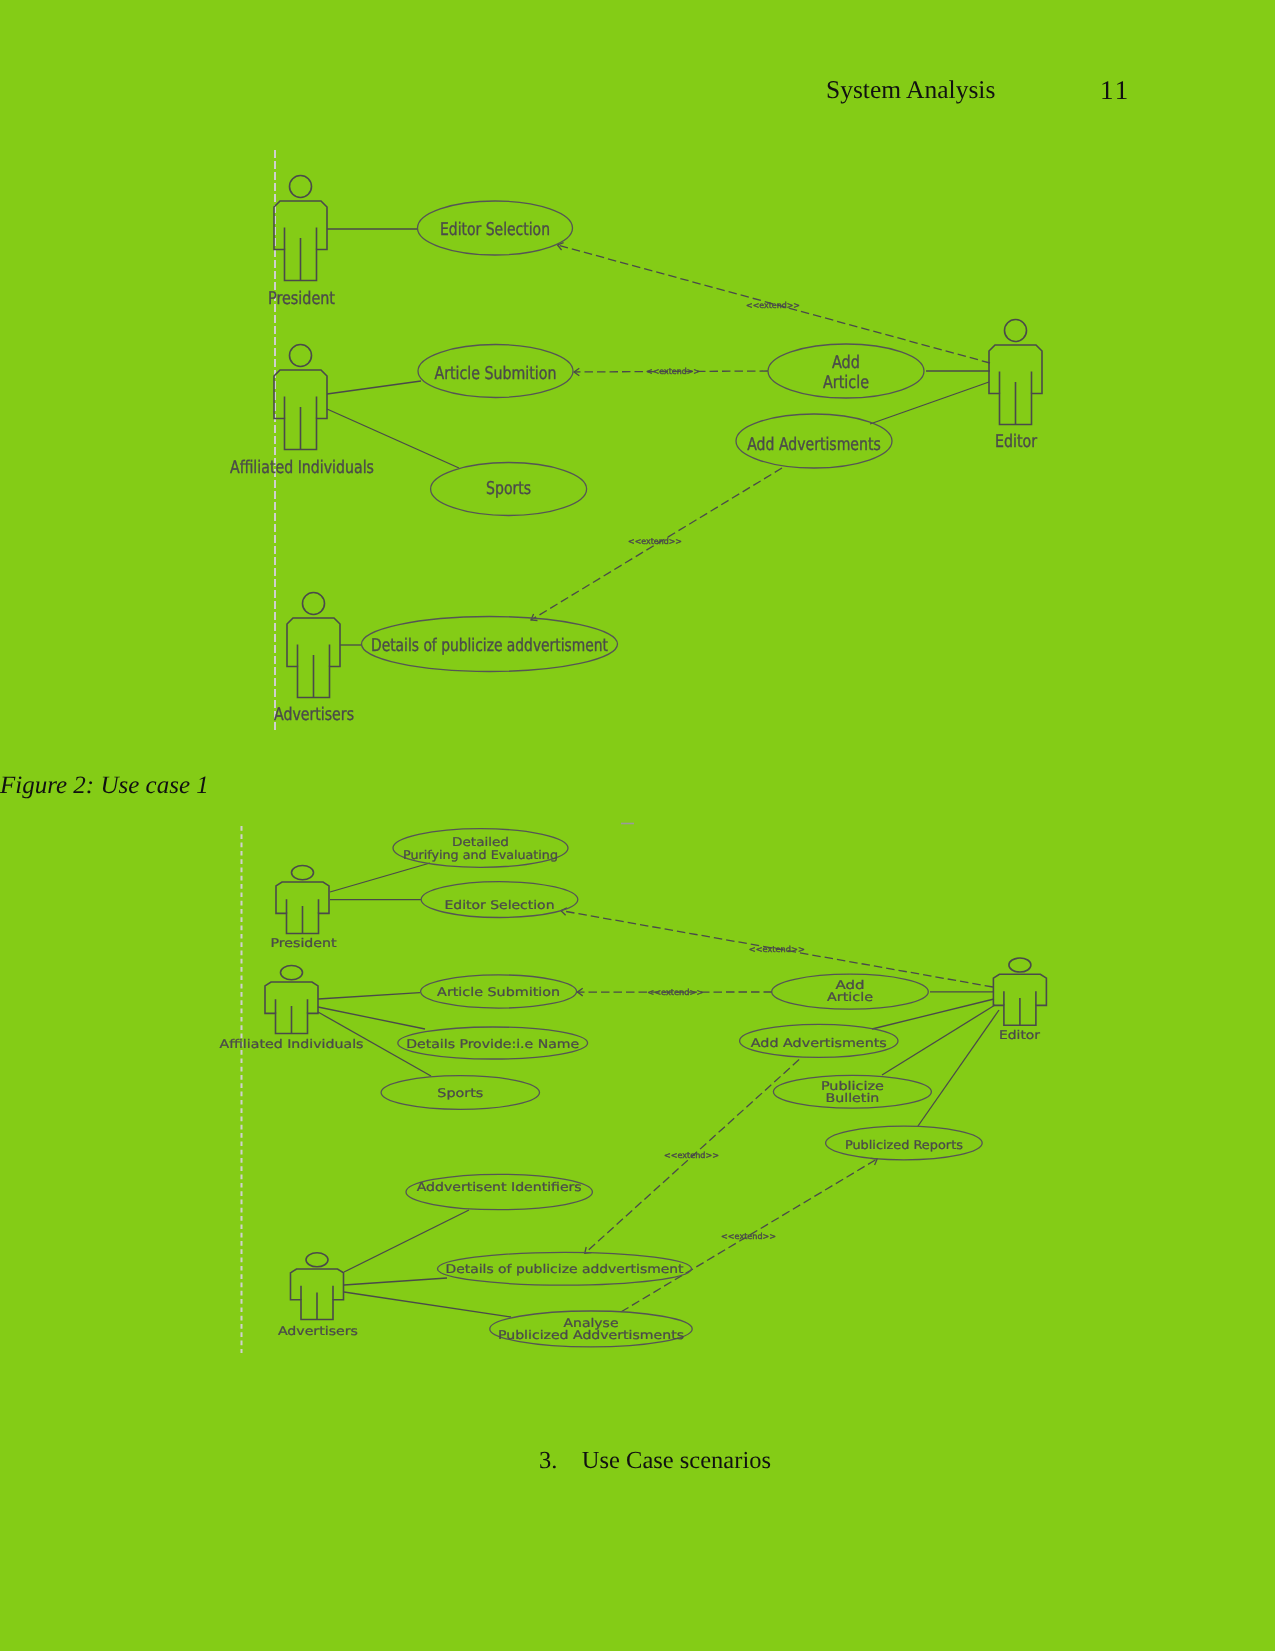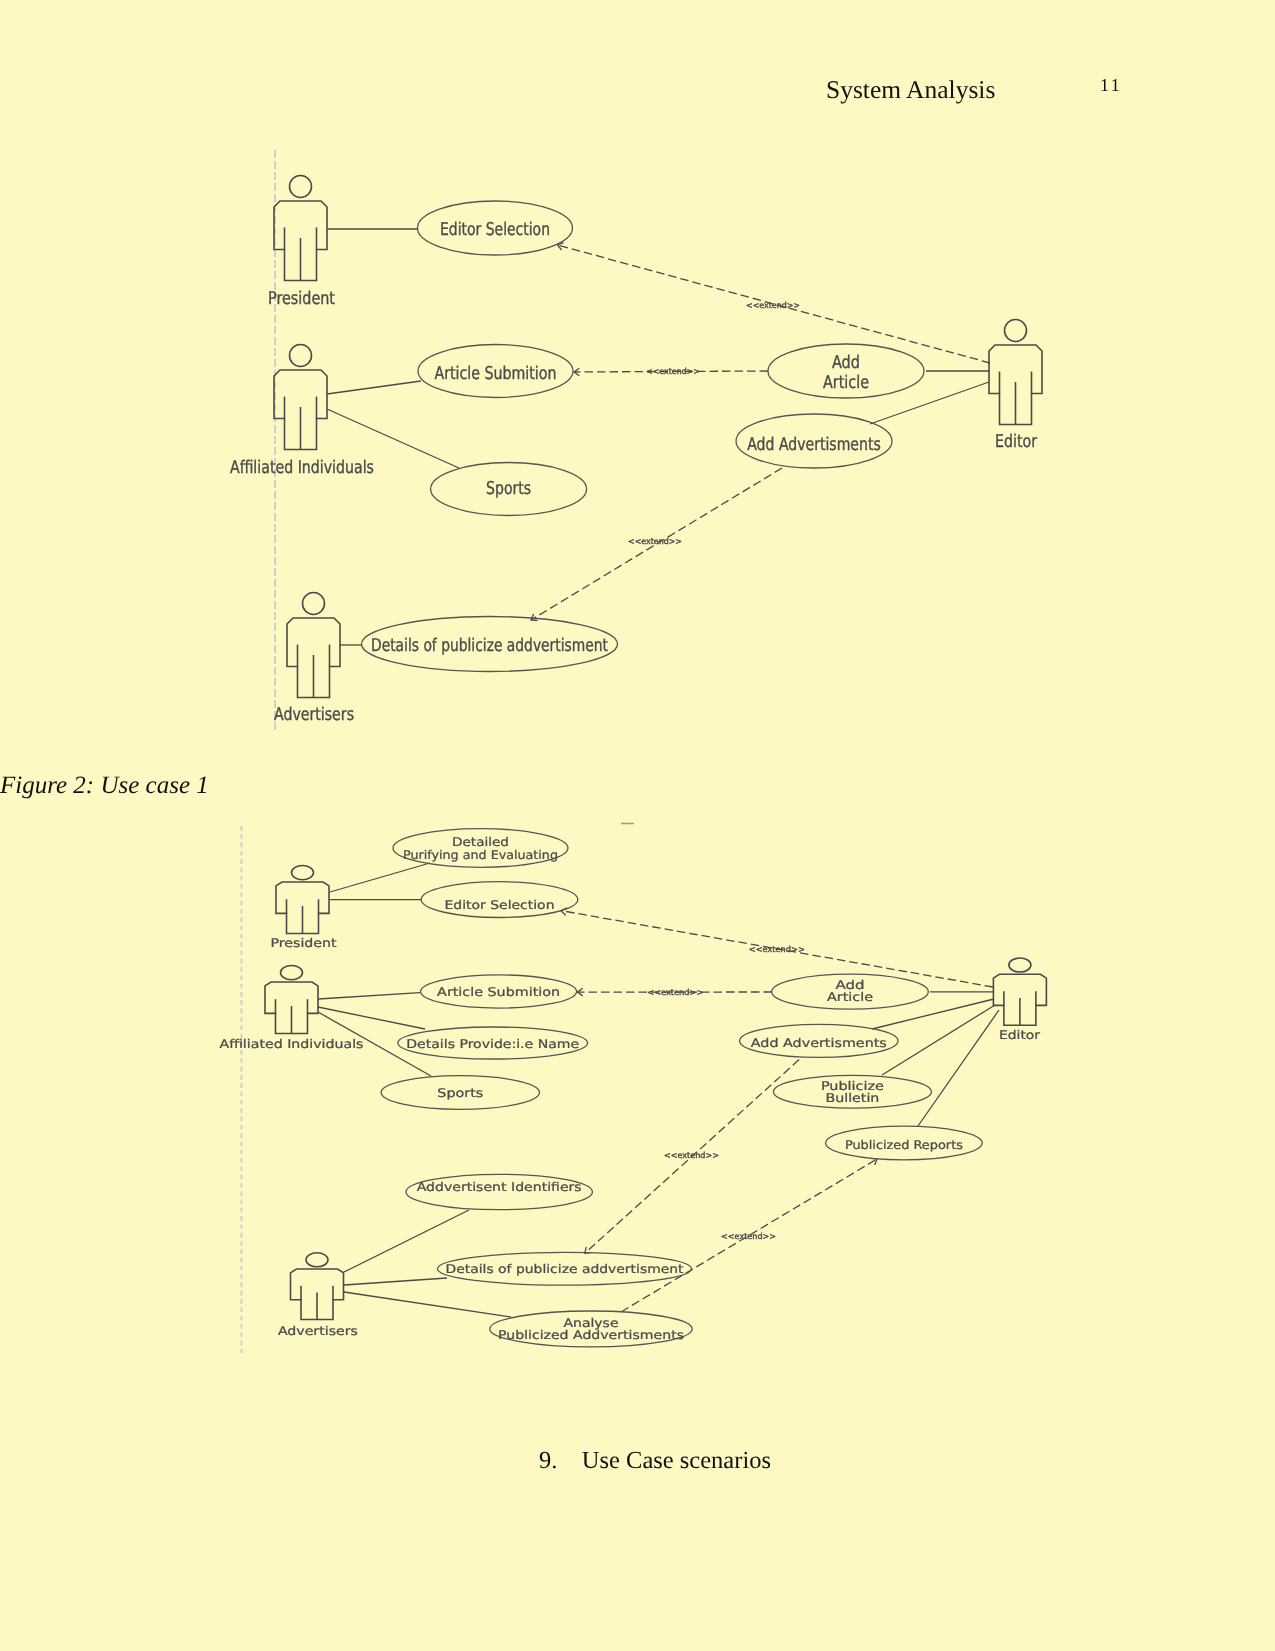--- a/index.html
+++ b/index.html
@@ -1,21 +1,21 @@
 <!DOCTYPE html>
 <html><head>
 <meta charset="utf-8">
 <title>System Analysis</title>
 <style>
   html,body{margin:0;padding:0;}
   body{width:1275px;height:1651px;background:#ffffff;font-family:"Liberation Serif",serif;overflow:hidden;}
-  .page{position:relative;width:1275px;height:1651px;background:#fef9c3;}
+  .page{position:relative;width:1275px;height:1651px;background:#84cc16;}
   .hdr{position:absolute;top:75px;left:0;width:1275px;transform:translateZ(0);}
   .hdr-title{position:absolute;left:826px;top:0;font-size:25.5px;color:#111;}
-  .hdr-page{position:absolute;left:1100px;top:0;font-size:18px;color:#111;letter-spacing:2.3px;}
+  .hdr-page{position:absolute;left:1100px;top:0;font-size:27px;color:#111;letter-spacing:2.3px;}
   .figcap{position:absolute;width:1275px;text-align:left;font-style:italic;font-size:25px;color:#111;transform:translateZ(0);}
   .sect{position:absolute;width:1275px;text-align:center;font-size:24.5px;color:#111;padding-left:35px;box-sizing:border-box;transform:translateZ(0);}
   svg.dg{position:absolute;left:0;top:0;transform:translateZ(0);}
   text{font-family:"DejaVu Sans",sans-serif;font-stretch:condensed;fill:#4a4a4a;stroke:#4a4a4a;stroke-width:0.35;paint-order:stroke fill;-webkit-font-smoothing:antialiased;}
   body{-webkit-font-smoothing:antialiased;}
   svg, text, div{text-rendering:geometricPrecision;}
 </style>
 </head>
 <body>
 
@@ -156,14 +156,14 @@
         <g>
           <text x="0" y="0" font-size="17.6" fill="#4a4a4a" textLength="66" lengthAdjust="spacingAndGlyphs" transform="translate(270.6,947.2) scale(1,0.68)">President</text>
           <text x="0" y="0" font-size="17.6" fill="#4a4a4a" textLength="144" lengthAdjust="spacingAndGlyphs" transform="translate(219.5,1047.9) scale(1,0.68)">Affiliated Individuals</text>
           <text x="0" y="0" font-size="17.6" fill="#4a4a4a" textLength="80" lengthAdjust="spacingAndGlyphs" transform="translate(277.9,1334.5) scale(1,0.68)">Advertisers</text>
           <text x="0" y="0" font-size="17.6" fill="#4a4a4a" textLength="41" lengthAdjust="spacingAndGlyphs" transform="translate(999,1038.6) scale(1,0.68)">Editor</text>
         </g>
       </g>
   </svg>
 
   <div class="figcap" style="top:772px">Figure 2: Use case 1</div>
-  <div class="sect" style="top:1447px">9. Use Case scenarios</div>
+  <div class="sect" style="top:1447px">3. Use Case scenarios</div>
 </div>
 
 </body></html>

